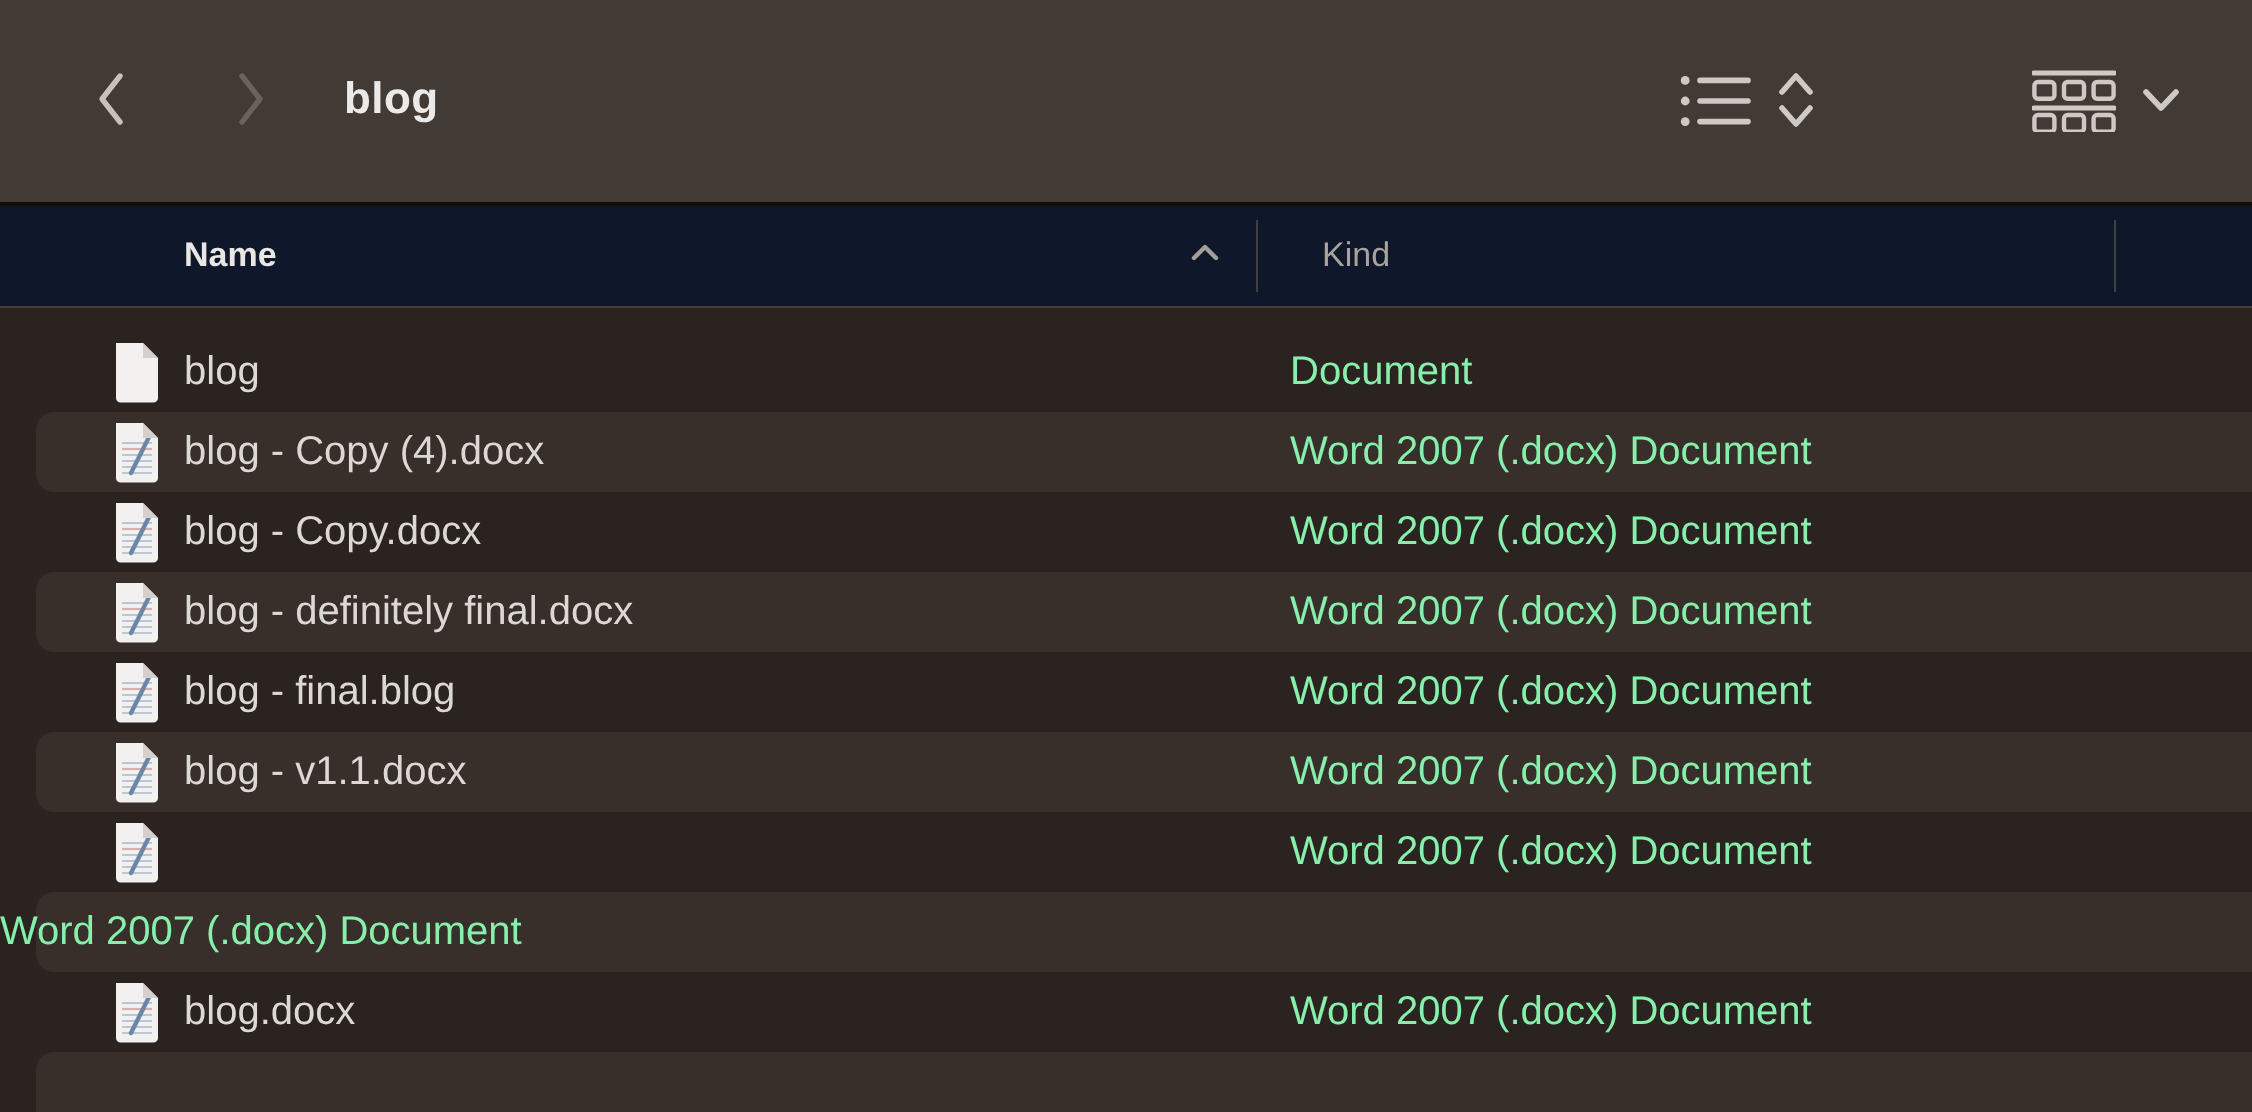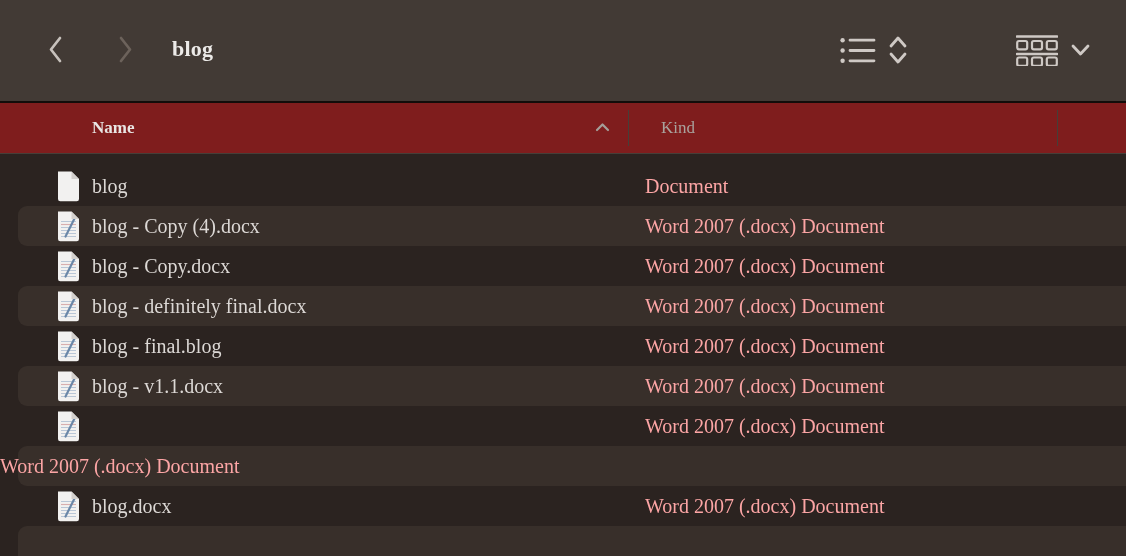--- a/index.html
+++ b/index.html
@@ -1,20 +1,20 @@
 <!DOCTYPE html>
 <html><head>
 <meta charset="utf-8">
 <style>
   html,body { margin:0; padding:0; background:#2b2320; }
   * { box-sizing:border-box; }
   .window {
     position:relative; width:1126px; height:556px; overflow:hidden;
     background:#2b2320;
-    font-family:Liberation Serif, serif;
+    font-family:Liberation Sans, sans-serif;
     -webkit-font-smoothing:antialiased;
   }
 
   
   .toolbar {
     position:relative; height:103px; background:#423a35;
     border-bottom:2px solid #120d0a;
   }
   .nav-btn { position:absolute; top:36px; width:26px; height:30px; display:flex;
     align-items:center; justify-content:center; background:none; border:none; padding:0; cursor:default; }
@@ -24,21 +24,21 @@
     position:absolute; left:172px; top:50px; transform:translateY(-52%);
     font-size:22px; font-weight:bold; color:#eceae8; letter-spacing:.2px;
   }
   .tb-group { position:absolute; top:0; height:103px; display:flex; align-items:center; }
   .tb-list  { left:840px; gap:14px; }
   .tb-grid  { left:1016px; gap:12px; }
   .tb-btn { display:flex; align-items:center; gap:12px; background:none; border:none; padding:0; cursor:default; }
 
   
   .col-header {
-    position:relative; height:51px; background:#7f1d1d;
+    position:relative; height:51px; background:#0f172a;
     border-bottom:1px solid #463e38;
   }
   .col-name-label {
     position:absolute; left:92px; top:50%; transform:translateY(-50%);
     font-size:17px; font-weight:bold; color:#e9e6e4;
   }
   .sort-icon { position:absolute; left:594px; top:50%; transform:translateY(-50%); }
   .col-kind-label {
     position:absolute; left:661px; top:50%; transform:translateY(-50%);
     font-size:17px; color:#a9a29d;
@@ -58,21 +58,21 @@
   }
   .cell-name {
     position:relative; flex:0 0 645px; display:flex; align-items:center;
     padding-left:55px;
   }
   .doc-icon { width:26px; height:31px; margin-right:11px; flex:0 0 26px; }
   .doc-icon svg { display:none; }
   .doc-icon.plain svg.svg-plain { display:block; }
   .doc-icon.docx  svg.svg-docx  { display:block; }
   .fname { position:relative; font-size:20px; color:#dcd8d5; white-space:nowrap; }
-  .cell-kind { position:relative; flex:1; font-size:20px; color:#fca5a5; white-space:nowrap; }
+  .cell-kind { position:relative; flex:1; font-size:20px; color:#86efac; white-space:nowrap; }
   .row.empty .cell-name, .row.empty .cell-kind { visibility:hidden; }
 </style>
 </head>
 <body>
 
 <div class="window">
 
   <div class="toolbar">
     <button class="nav-btn back">
       <span>

